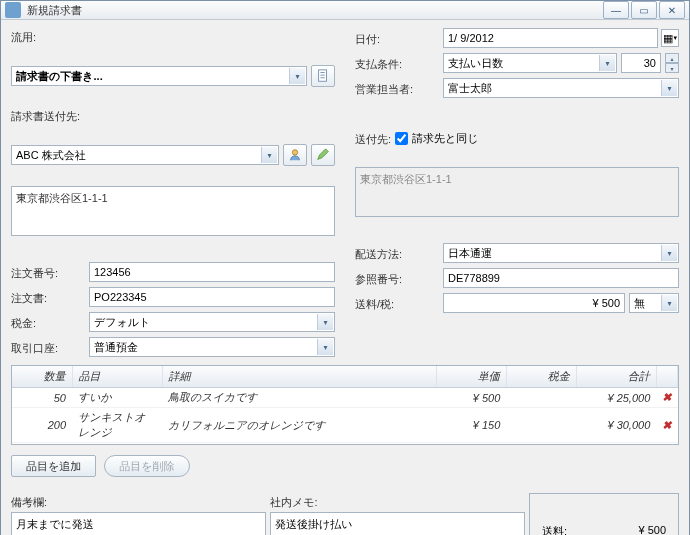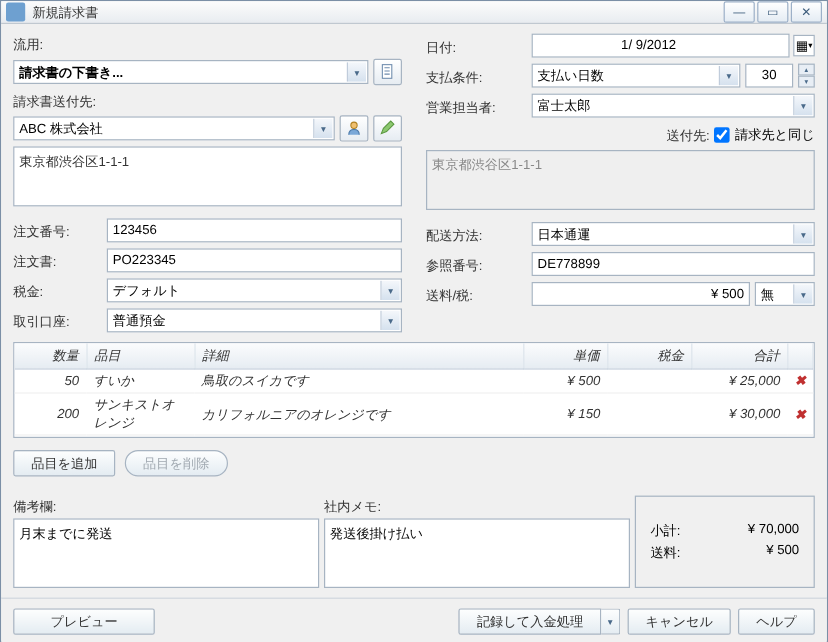--- a/index.html
+++ b/index.html
@@ -5,31 +5,31 @@
 * { box-sizing: border-box; margin: 0; padding: 0; font-family: "MS PGothic", "Meiryo", sans-serif; font-size: 11px; }
 body { background: #c0c0c0; width: 690px; height: 535px; overflow: hidden; }
 .window { width: 690px; height: 535px; background: #f0f0f0; border: 1px solid #7b8fa6; display: flex; flex-direction: column; }
 .titlebar { height: 26px; background: linear-gradient(#fcfcfc, #e8ecf0); border-bottom: 1px solid #c0c8d0; display: flex; align-items: center; padding: 0 4px; }
 .title-icon { width: 16px; height: 16px; background: #6ea0d0; margin-right: 6px; border-radius: 2px; }
 .titlebar-title { flex: 1; color: #333; }
 .win-btns { display: flex; gap: 2px; }
 .win-btn { width: 26px; height: 18px; border: 1px solid #9cb0c8; background: linear-gradient(#fff,#e4ecf4); border-radius: 2px; display: flex; align-items: center; justify-content: center; font-family: Arial; font-size: 10px; color: #3a5a7a; cursor: pointer; }
 .body { flex: 1; padding: 8px 10px; display: flex; flex-direction: column; gap: 4px; background: #f0f0f0; }
 .two-col { display: flex; gap: 20px; }
-.col { flex: 1; display: flex; flex-direction: column; gap: 4px; }
+.col { flex: 1; display: flex; flex-direction: column; gap: 20px; }
 .lbl { color: #333; margin-top: 2px; }
 .row { display: flex; align-items: center; gap: 4px; }
 .combo, .textbox { height: 20px; border: 1px solid #a7b4c2; background: #fff; padding: 0 4px; display: flex; align-items: center; position: relative; }
 .combo { justify-content: space-between; }
 .combo .arrow { width: 16px; height: 16px; background: linear-gradient(#f4f7fb,#d5e1ee); border-left: 1px solid #c0ccdb; display: flex; align-items: center; justify-content: center; font-size: 8px; color: #4a6a8a; margin-right: -3px; }
 .iconbtn { width: 24px; height: 22px; border: 1px solid #a7b4c2; background: linear-gradient(#fff,#e6ecf2); border-radius: 2px; display: flex; align-items: center; justify-content: center; cursor: pointer; }
 .iconbtn svg { width: 14px; height: 14px; }
 .addr { height: 50px; border: 1px solid #a7b4c2; background: #fff; padding: 4px; color: #333; resize: none; width: 100%; }
 .addr-ro { background: #efefef; color: #888; }
-.nospin { height: 20px; width: 40px; border: 1px solid #a7b4c2; text-align: center; padding: 0 4px; }
+.nospin { height: 20px; width: 40px; border: 1px solid #a7b4c2; text-align: right; padding: 0 4px; }
 .spinwrap { display: flex; flex-direction: column; }
 .spin { width: 14px; height: 10px; border: 1px solid #a7b4c2; background: #e8eef5; font-size: 6px; display: flex; align-items: center; justify-content: center; color: #4a6a8a; cursor: pointer; }
 .chk { display: flex; align-items: center; gap: 4px; }
 .chk input { width: 13px; height: 13px; }
 .form-grid { display: grid; grid-template-columns: 70px 1fr; row-gap: 5px; column-gap: 8px; align-items: center; margin-top: 6px; }
 .form-grid-r { display: grid; grid-template-columns: 80px 1fr; row-gap: 5px; column-gap: 8px; align-items: center; margin-top: 6px; }
 .textbox-input { border: none; outline: none; width: 100%; height: 100%; background: transparent; }
 .textbox-ra { text-align: right; }
 .shipcombo { width: 50px; }
 
@@ -135,21 +135,21 @@
             <span class="arrow">▾</span>
           </div>
         </div>
       </div>
 
       <div class="col">
         <div class="form-grid-r" style="margin-top:0">
           <div class="lbl">日付:</div>
           <div class="row">
             <div class="textbox" style="flex:1">
-              <input class="textbox-input textbox-ra" style="text-align: center; padding-right: 20px;" value="1/ 9/2012">
+              <input class="textbox-input textbox-ra" style="text-align: left; padding-right: 20px;" value="1/ 9/2012">
             </div>
             <div class="calbtn">
                 <span>▦</span>
                 <span style="font-size:7px">▾</span>
               </div>
           </div>
 
           <div class="lbl">支払条件:</div>
           <div class="row">
             <div class="combo" style="flex:1">
@@ -163,21 +163,21 @@
             </div>
           </div>
 
           <div class="lbl">営業担当者:</div>
           <div class="combo">
             <span>富士太郎</span>
             <span class="arrow">▾</span>
           </div>
         </div>
 
-        <div class="row" style="margin-top:2px;justify-content:flex-end">
+        <div class="row" style="margin-top:12px;justify-content:flex-start">
           <div class="lbl">送付先:</div>
           <label class="chk">
             <input type="checkbox" checked="" style="">
             <span>請求先と同じ</span>
           </label>
         </div>
         <textarea class="addr addr-ro" readonly="" style="">東京都渋谷区1-1-1</textarea>
 
         <div class="form-grid-r">
           <div class="lbl">配送方法:</div>
@@ -250,24 +250,20 @@
       <div class="memo-col">
         <div class="lbl">備考欄:</div>
         <textarea class="memo" style="">月末までに発送</textarea>
       </div>
       <div class="memo-col">
         <div class="lbl">社内メモ:</div>
         <textarea class="memo" style="">発送後掛け払い</textarea>
       </div>
       <div class="totals">
         <div class="tr">
-            <span>小計:</span>
-            <span>¥ 70,000</span>
-          </div>
-        <div class="tr">
             <span>送料:</span>
             <span>¥ 500</span>
           </div>
       </div>
     </div>
   </div>
 
   <div class="footer">
     <button class="btn btn-wide">プレビュー</button>
     <div class="footer-right">

